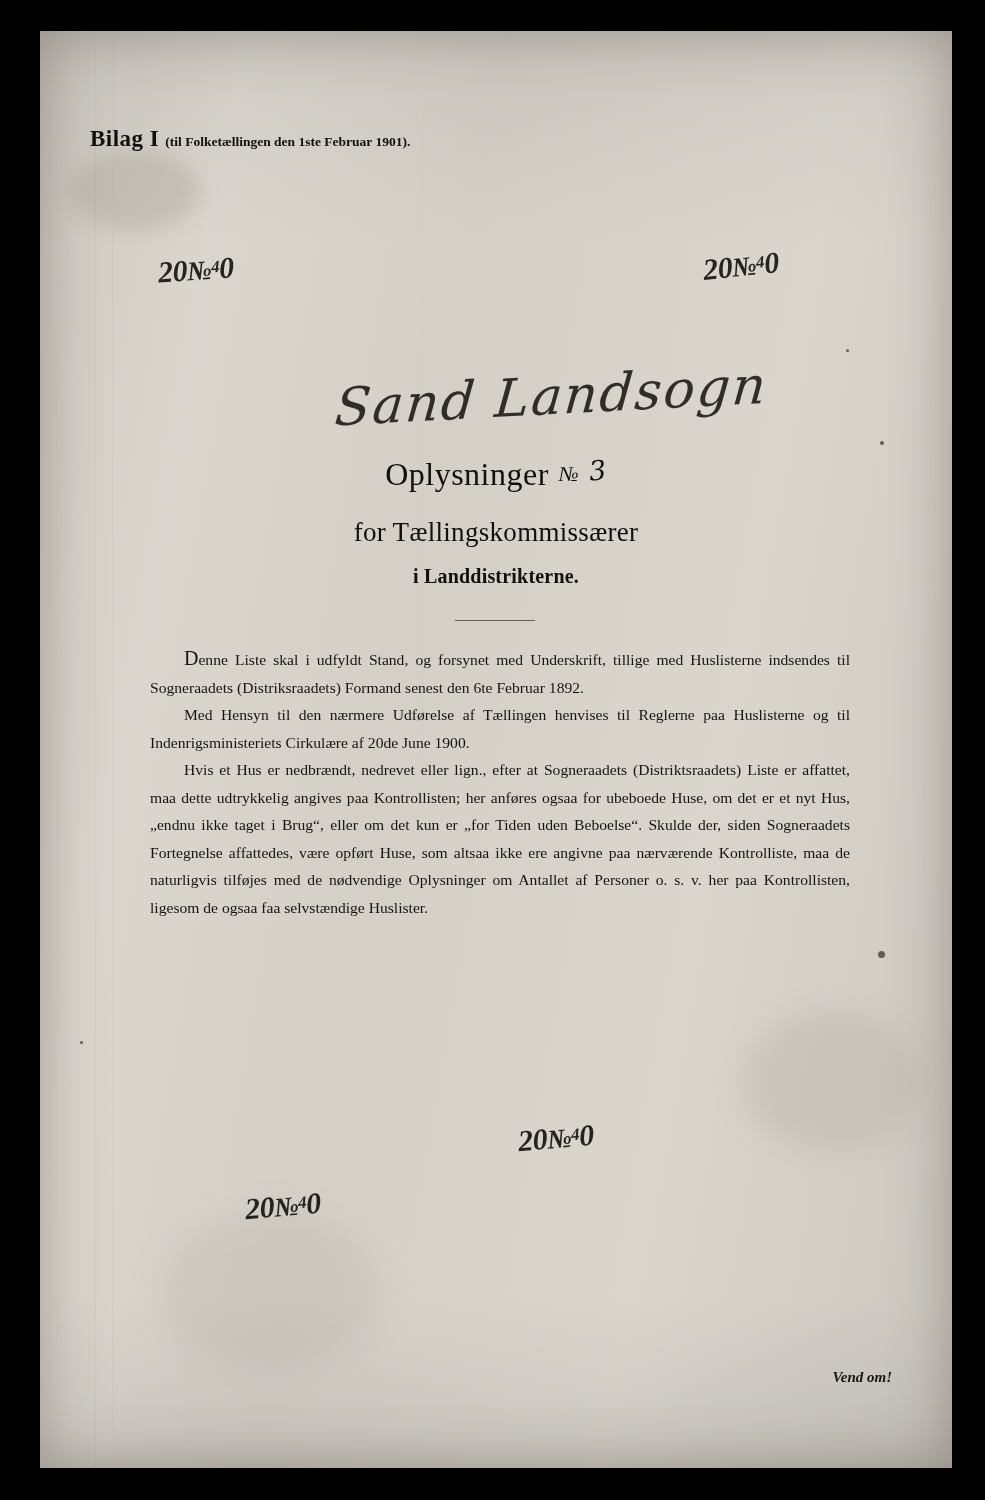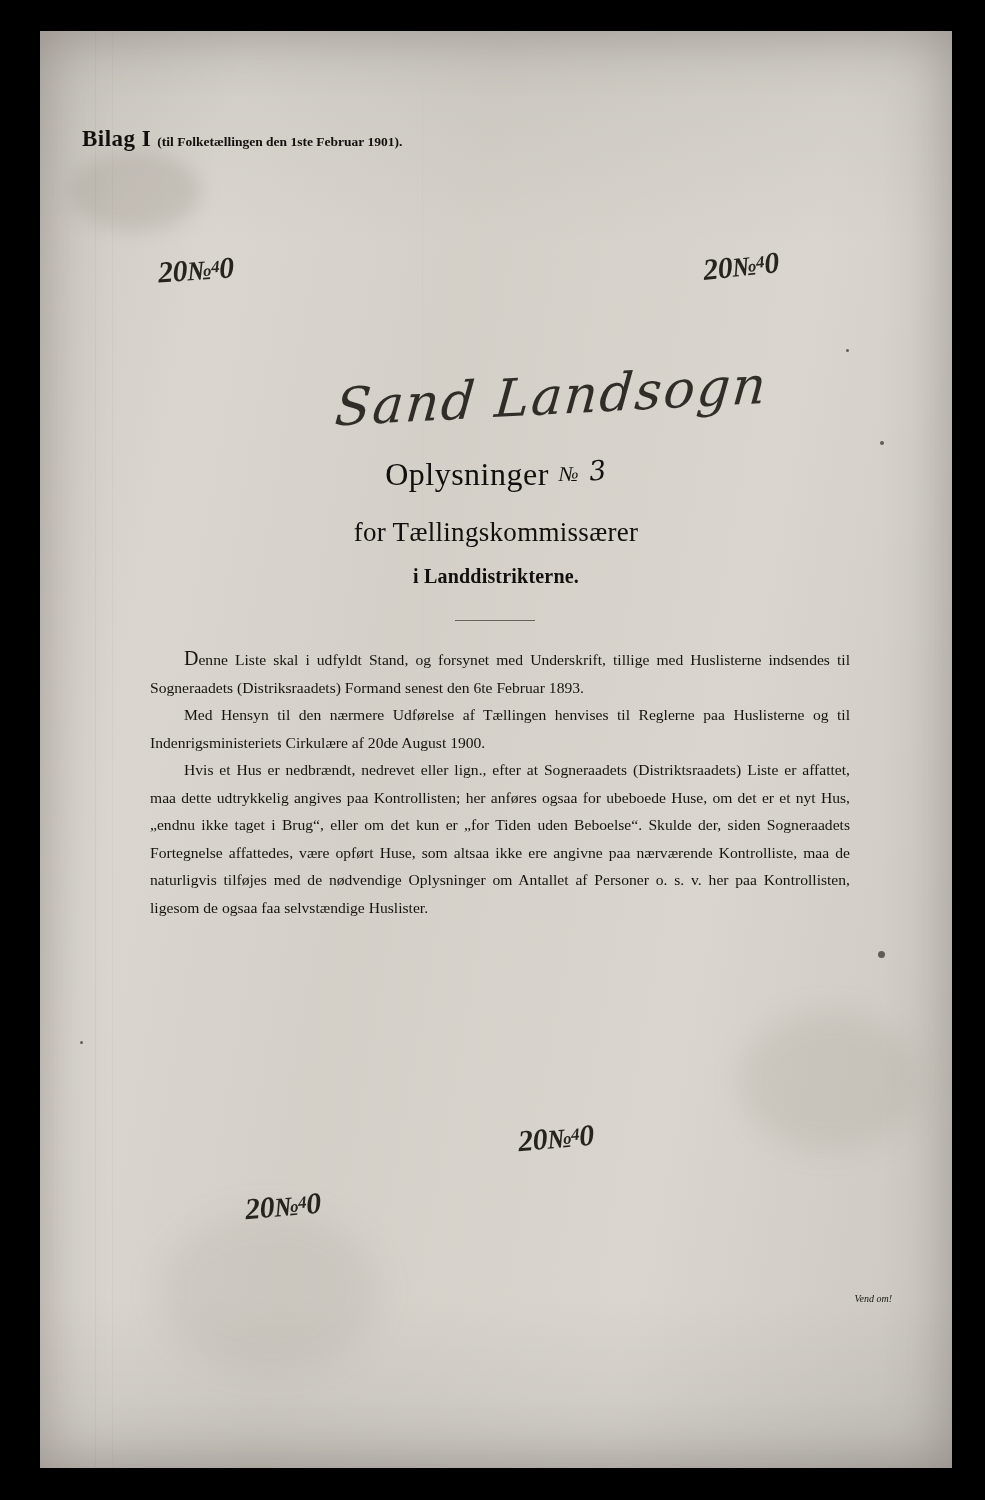--- a/index.html
+++ b/index.html
@@ -45,21 +45,21 @@
     background: rgba(120,115,105,0.35);
   }
 
   .ink {
     color: #12100e;
   }
 
   
   #bilag-line {
     position: absolute;
-    left: 42px;
+    left: 50px;
     top: 95px;
     white-space: nowrap;
   }
   #bilag-label {
     font-family: "Liberation Serif", serif;
     font-weight: bold;
     font-size: 23px;
     letter-spacing: 0.5px;
   }
   #bilag-sub {
@@ -176,25 +176,25 @@
   #body-text p.indent { text-indent: 34px; }
   #body-text .dropcap {
     font-size: 20px;
     font-weight: normal;
   }
 
   
   #vend-om {
     position: absolute;
     right: 60px;
-    top: 1262px;
-    font-family: "Liberation Serif", serif;
-    font-weight: normal;
-    font-style: italic;
-    font-size: 10px;
+    top: 1338px;
+    font-family: "Liberation Serif", serif;
+    font-weight: bold;
+    font-style: italic;
+    font-size: 15px;
     color: #17150f;
   }
 
   
   .speck {
     position: absolute;
     background: #3b362d;
     border-radius: 50%;
     opacity: 0.75;
   }
@@ -235,20 +235,20 @@
   <div id="handwriting">Sand Landsogn</div>
 
   <div id="title-main" class="ink">
     <span>Oplysninger</span><span class="kno">№</span><span id="title-num-hand">3</span>
   </div>
   <div id="title-sub2" class="ink">i Landdistrikterne.</div>
   <div id="title-sub1" class="ink">for Tællingskommissærer</div>
   <div id="rule"></div>
 
   <div id="body-text">
-    <p class="indent"><span class="dropcap">D</span><span>enne Liste skal i udfyldt Stand, og forsynet med Underskrift, tillige med Huslisterne indsendes til Sogneraadets (Distriksraadets) Formand senest den 6te Februar 1893.</span></p>
-    <p class="indent">Med Hensyn til den nærmere Udførelse af Tællingen henvises til Reglerne paa Huslisterne og til Indenrigsministeriets Cirkulære af 20de August 1900.</p>
+    <p class="indent"><span class="dropcap">D</span><span>enne Liste skal i udfyldt Stand, og forsynet med Underskrift, tillige med Huslisterne indsendes til Sogneraadets (Distriksraadets) Formand senest den 6te Februar 1892.</span></p>
+    <p class="indent">Med Hensyn til den nærmere Udførelse af Tællingen henvises til Reglerne paa Huslisterne og til Indenrigsministeriets Cirkulære af 20de June 1900.</p>
     <p class="indent">Hvis et Hus er nedbrændt, nedrevet eller lign., efter at Sogneraadets (Distriktsraadets) Liste er affattet, maa dette udtrykkelig angives paa Kontrollisten; her anføres ogsaa for ubeboede Huse, om det er et nyt Hus, „endnu ikke taget i Brug“, eller om det kun er „for Tiden uden Beboelse“. Skulde der, siden Sogneraadets Fortegnelse affattedes, være opført Huse, som altsaa ikke ere angivne paa nærværende Kontrolliste, maa de naturligvis tilføjes med de nødvendige Oplysninger om Antallet af Personer o. s. v. her paa Kontrollisten, ligesom de ogsaa faa selvstændige Huslister.</p>
   </div>
 
   <div id="vend-om">Vend om!</div>
 
 </div>
 
 </body></html>

